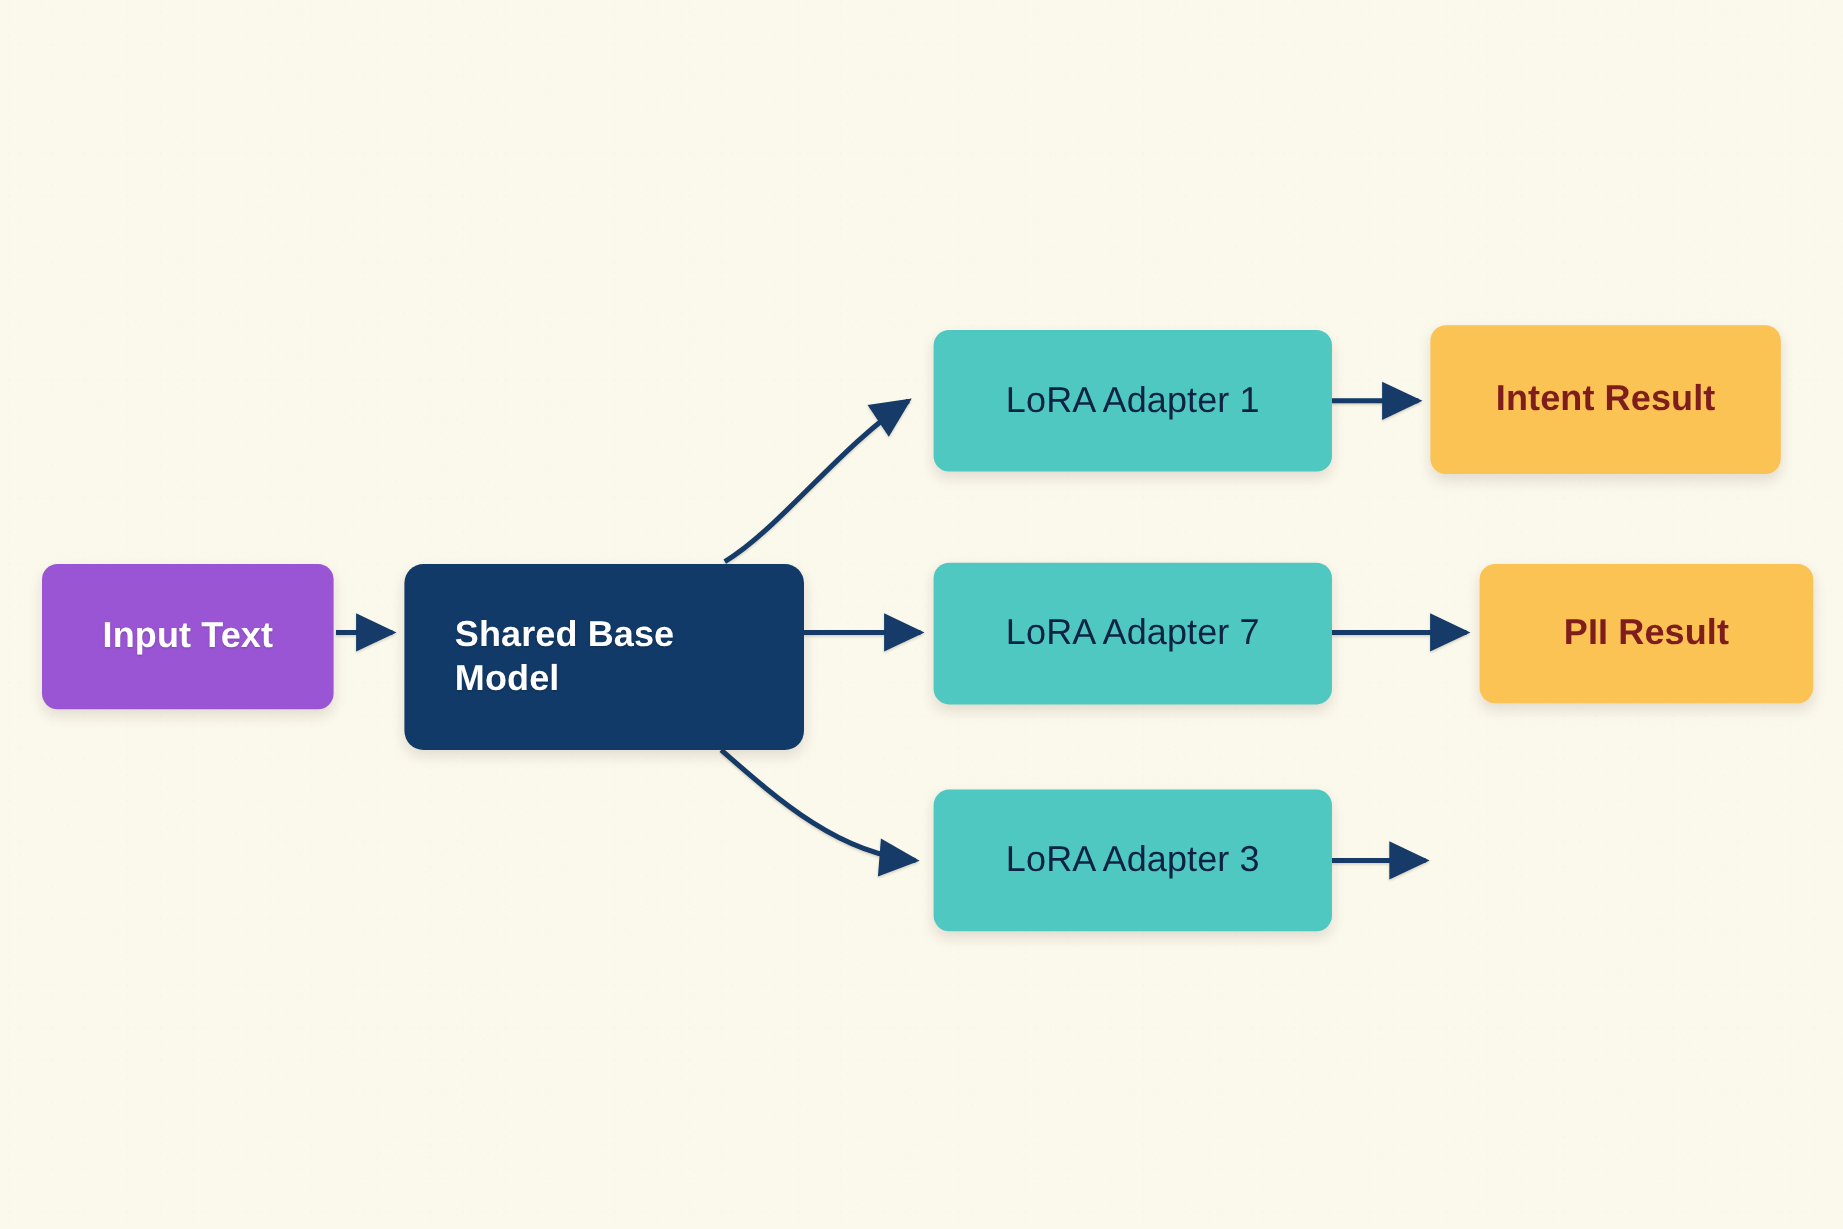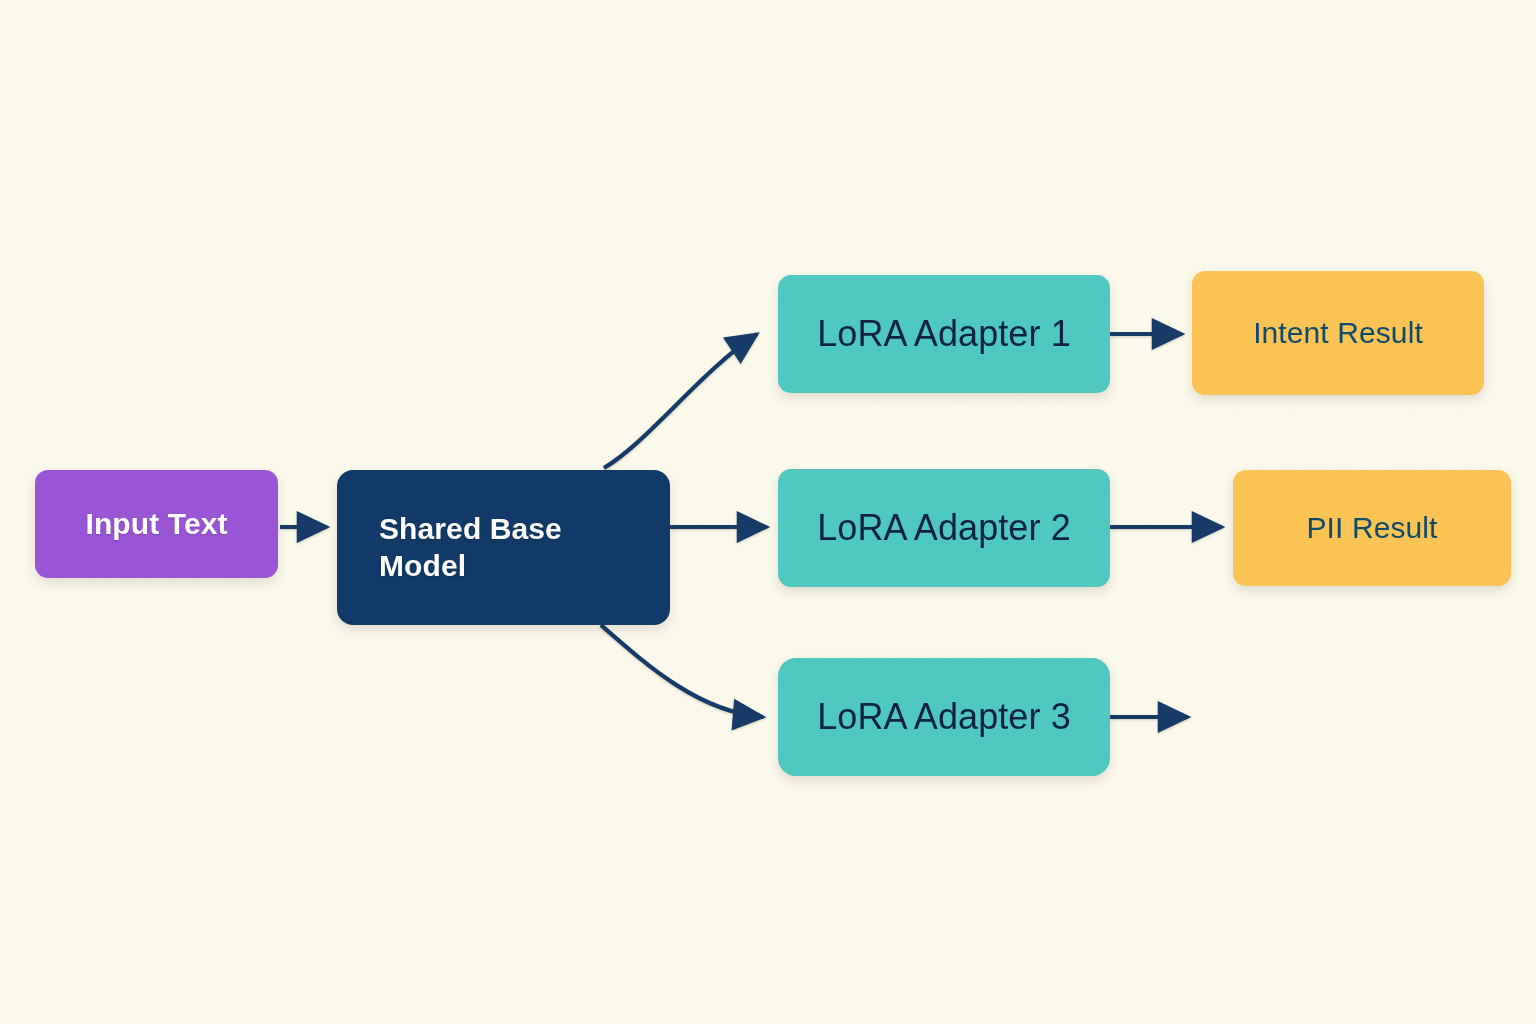--- a/index.html
+++ b/index.html
@@ -46,21 +46,21 @@
     align-items: center;
     border-radius: 14px;
     box-shadow: 0 5px 11px rgba(60, 50, 20, 0.13);
     letter-spacing: .1px;
   }
   .node .label {
     width: 100%;
     line-height: 1.22;
   }
   .node-input {
-    left: 35px;  top: 470px;  width: 243px;  height: 108px;
+    left: 35px;  top: 470px;  width: 243px;  height: 121px;
     background: #9a55d4;
     border-radius: 13px;
     justify-content: center;
   }
   .node-input .label {
     color: #ffffff;
     font-size: 30px;
     font-weight: 600;
     text-align: center;
     text-shadow: 0 1px 2px rgba(0,0,0,.18);
@@ -79,37 +79,37 @@
     text-shadow: 0 1px 2px rgba(0,0,0,.22);
   }
   .node-adapter {
     left: 778px;  width: 332px;  height: 118px;
     background: #4ec8c0;
     border-radius: 13px;
     justify-content: center;
   }
   .node-adapter .label {
     color: #0e2344;
-    font-size: 36px;
+    font-size: 30px;
     font-weight: 500;
     text-align: center;
   }
   .adapter-1 { top: 275px; }
   .adapter-2 { top: 469px; }
-  .adapter-3 { top: 658px; border-radius: 18px; }
+  .adapter-3 { top: 658px; }
 
   .node-result {
     background: #fbc254;
     border-radius: 13px;
     justify-content: center;
   }
   .node-result .label {
-    color: #0c4a6e;
+    color: #7f1d1d;
     font-size: 30px;
-    font-weight: 400;
+    font-weight: 700;
     text-align: center;
   }
   .result-1 { left: 1192px; top: 271px; width: 292px; height: 124px; }
   .result-2 { left: 1233px; top: 470px; width: 278px; height: 116px; }
   .result-3 { left: 1199px; top: 660px; width: 286px; height: 118px; }
 </style>
 </head>
 <body>
 
 <div id="canvas">
@@ -149,21 +149,21 @@
 
   <div class="node node-base">
     <span class="label">Shared Base Model</span>
   </div>
 
   <div class="node node-adapter adapter-1">
     <span class="label">LoRA Adapter 1</span>
   </div>
 
   <div class="node node-adapter adapter-2">
-    <span class="label">LoRA Adapter 2</span>
+    <span class="label">LoRA Adapter 7</span>
   </div>
 
   <div class="node node-adapter adapter-3">
     <span class="label">LoRA Adapter 3</span>
   </div>
 
   <div class="node node-result result-1">
     <span class="label">Intent Result</span>
   </div>
 

